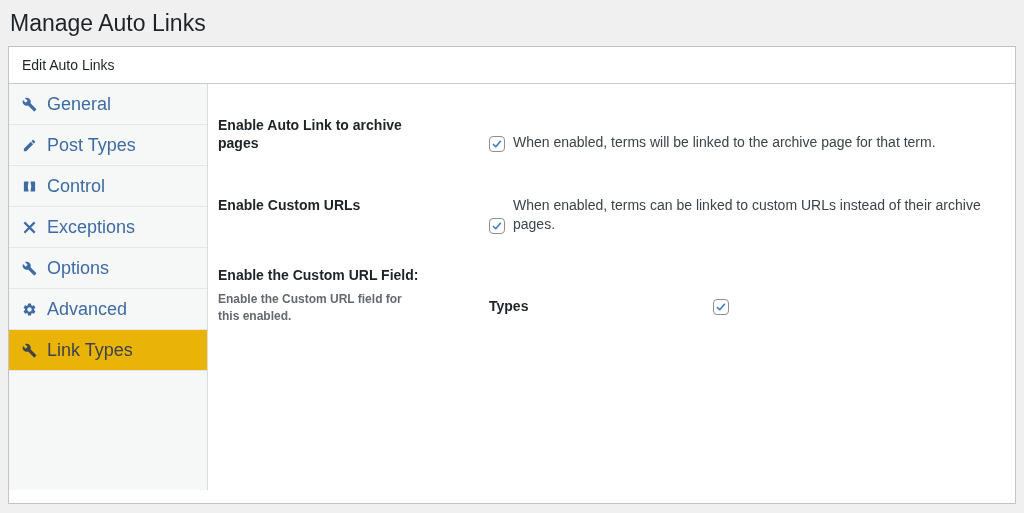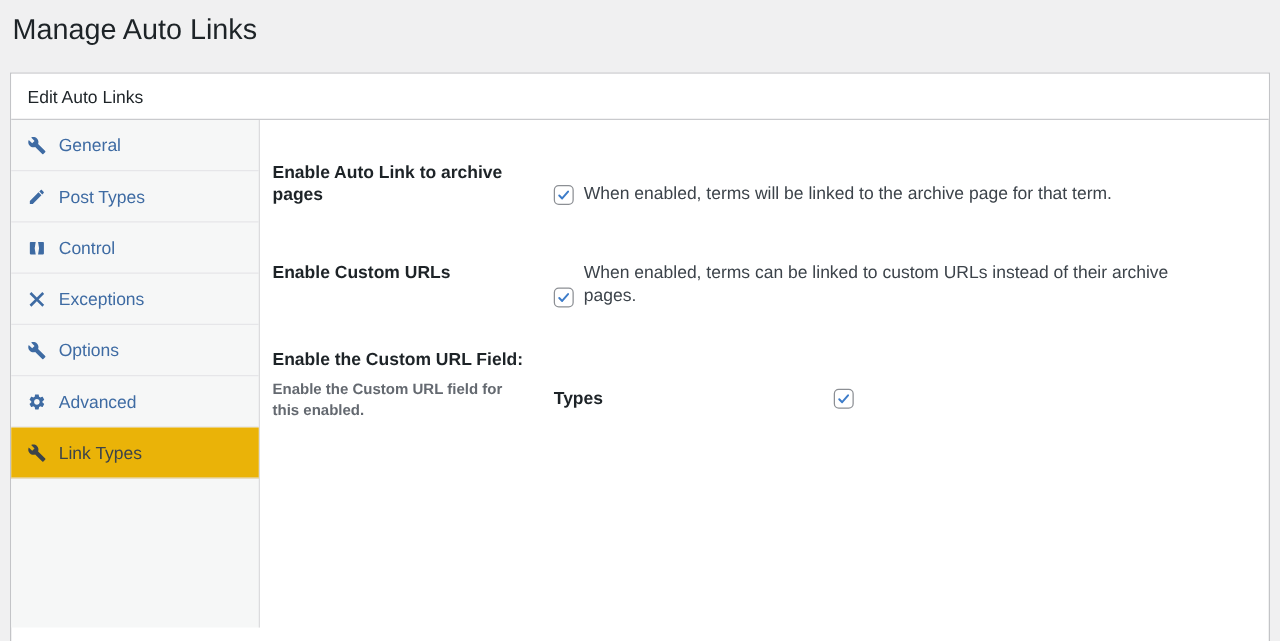--- a/index.html
+++ b/index.html
@@ -4,21 +4,21 @@
 <style>
   * { box-sizing: border-box; }
   html, body { margin: 0; padding: 0; }
   body {
     width: 1024px; height: 513px;
     background: #f0f0f1;
     font-family: "Liberation Sans", sans-serif;
     color: #1d2327;
     overflow: hidden;
   }
-  .page-head { height: 58px; padding: 8px 10px 0 10px; }
+  .page-head { height: 46px; padding: 8px 10px 0 10px; }
   .page-head h1 {
     margin: 0; font-size: 23px; font-weight: 500; line-height: 30px; color: #1d2327;
   }
   .panel {
     margin: 0 8px; background: #fff;
     border: 1px solid #c3c4c7;
     height: 458px;
   }
   .panel-header {
     height: 37px; line-height: 36px; padding: 0 13px;
@@ -29,28 +29,28 @@
   .panel-body { display: flex; height: 419px; }
   .sidebar {
     width: 199px; min-width: 199px; height: 406px;
     background: #f6f7f7;
     border-right: 1px solid #dcdcde;
   }
   .side-item {
     display: flex; align-items: center;
     height: 41px; padding-left: 13px;
     border-bottom: 1px solid #e6e6e9;
-    color: #3e6ba3; font-size: 14px;
+    color: #3e6ba3; font-size: 18px;
     text-decoration: none; cursor: pointer;
   }
   .side-item.active { background: #eab308; color: #3c434a; }
   .side-icon { width: 15px; height: 15px; margin-right: 10px; display: inline-flex; flex: none; }
   .side-icon svg { width: 100%; height: 100%; }
   .content { flex: 1; padding: 32px 28px 0 10px; }
-  .row { display: grid; grid-template-columns: 225px 1fr; }
+  .row { display: grid; grid-template-columns: 225px 1fr; gap: 46px; }
   .row-1 { margin-bottom: 44px; }
   .row-2 { margin-bottom: 32px; }
   .row-label {
     font-weight: bold; font-size: 14px; line-height: 18px;
     color: #1d2327; padding-right: 18px;
   }
   .row-sublabel {
     font-size: 12px; font-weight: 600; color: #646970;
     line-height: 17px; margin-top: 7px; padding-right: 30px;
   }

